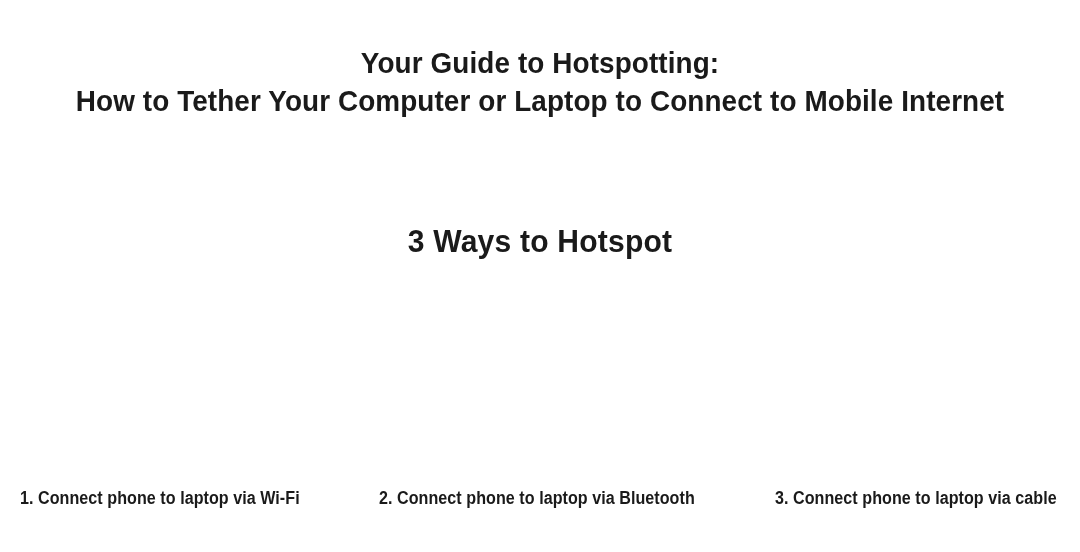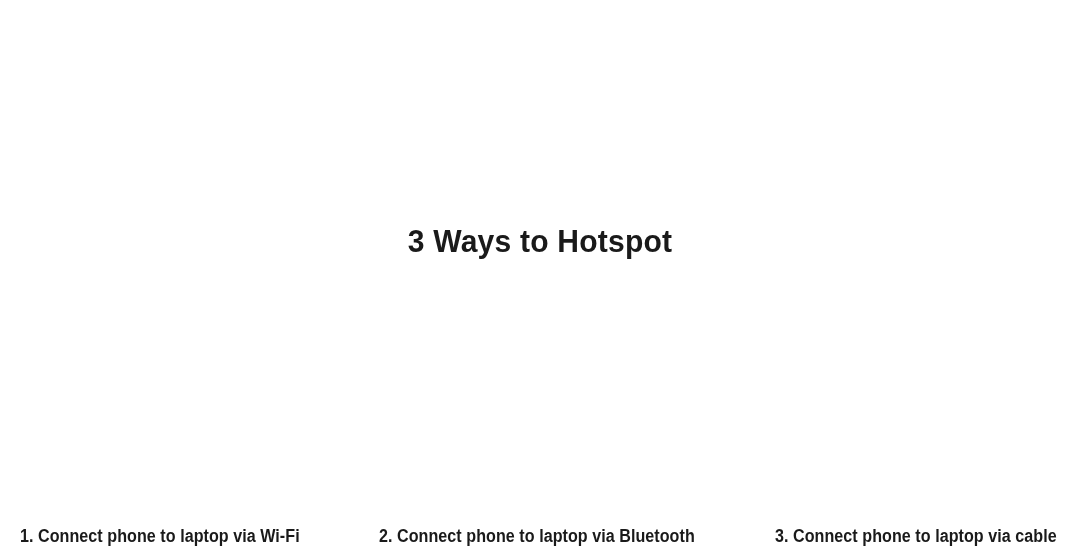--- a/index.html
+++ b/index.html
@@ -81,21 +81,20 @@
     background: #ffffff;
   }
 
   
   .caption-row {
     position: absolute;
     left: 0;
     top: 487px;
     width: 862px;
     height: 26px;
-    margin-top: 38px;
   }
   .caption {
     position: absolute;
     top: 0;
     color: #1a1a1a;
     font-family: "Liberation Sans Narrow", "Liberation Sans", "DejaVu Sans", sans-serif;
     font-weight: 700;
     font-size: 17.5px;
     line-height: 22px;
     letter-spacing: 0.05px;
@@ -105,20 +104,24 @@
   }
   .caption-1 { left: 20px; }
   .caption-2 { left: 379px; }
   .caption-3 { left: 775px; }
 </style>
 </head>
 <body>
 
 <div class="page">
 
+  <div class="title-block">
+    <span class="title-line">Your Guide to Hotspotting:</span>
+    <span class="title-line">How to Tether Your Computer or Laptop to Connect to Mobile Internet</span>
+  </div>
 
   <div class="section-heading">3 Ways to Hotspot</div>
 
   <div class="illustration-band">
     <div class="illustration-slot"></div>
     <div class="illustration-slot"></div>
     <div class="illustration-slot"></div>
   </div>
 
   <div class="caption-row">

